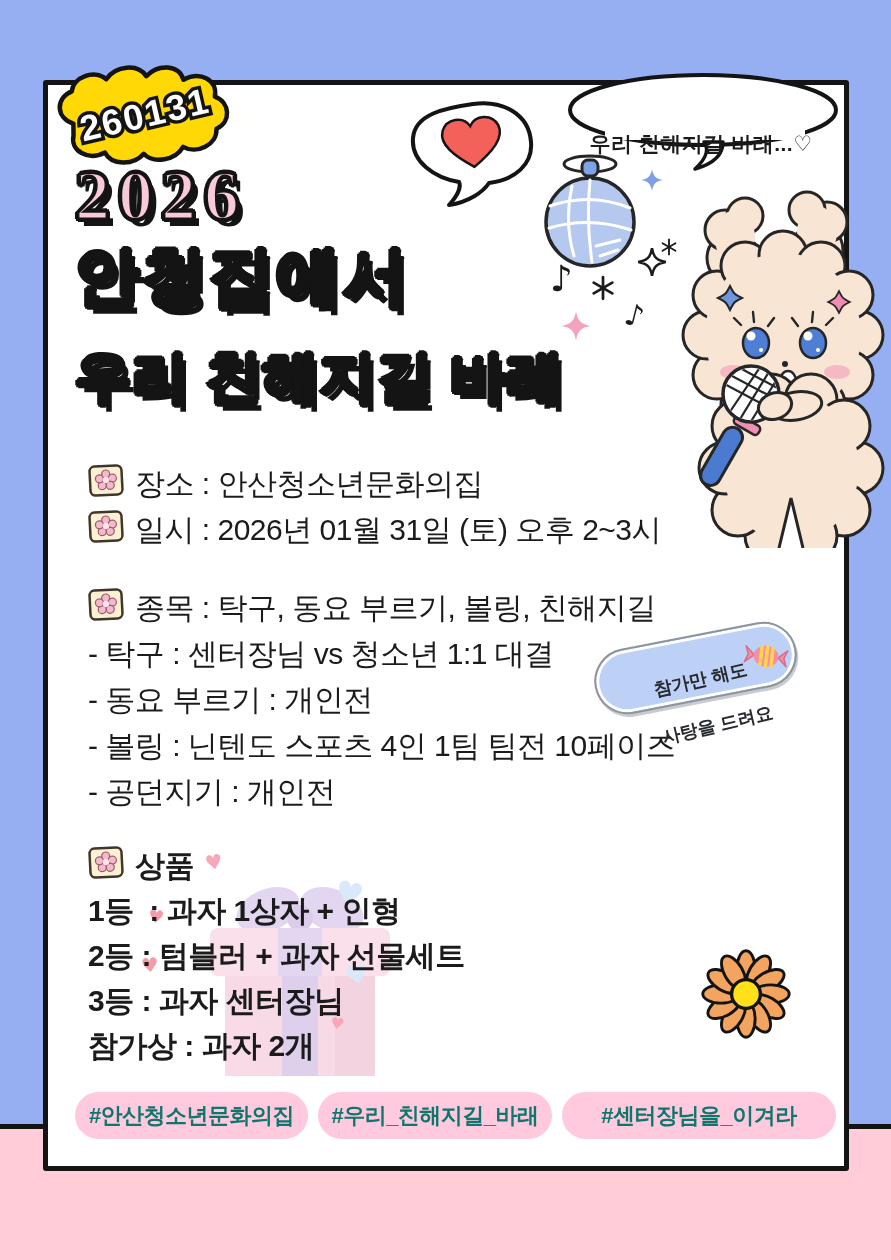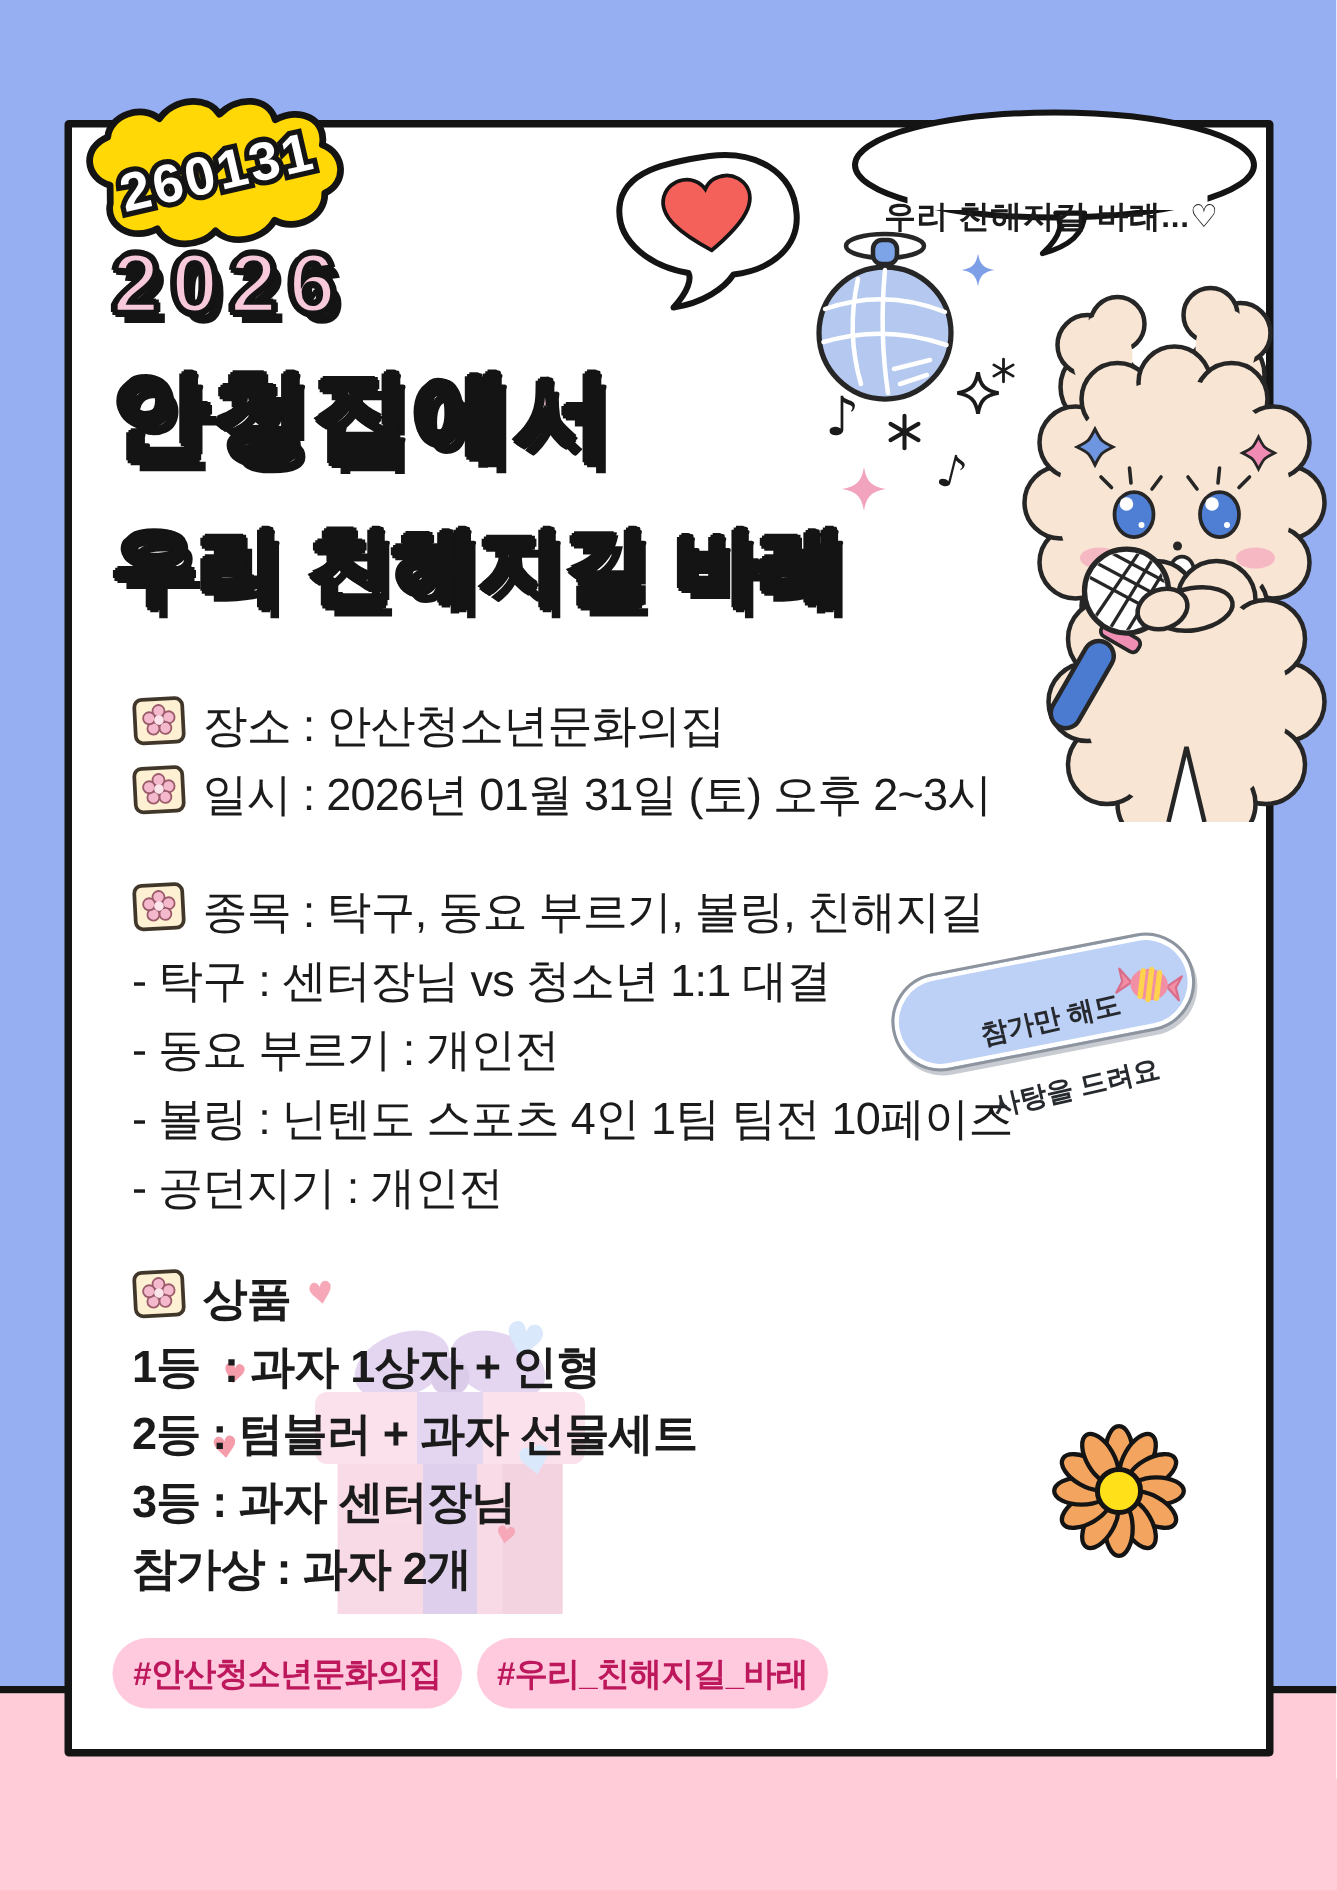--- a/index.html
+++ b/index.html
@@ -33,21 +33,21 @@
   
   .sparkle{z-index:2;}
   .music-note{z-index:2;color:var(--text-black);font-family:"DejaVu Sans",sans-serif;}
 
   
   .title-line{left:27px;white-space:pre;z-index:3;font-weight:800;color:var(--title-pink);
       -webkit-text-stroke:3px var(--border-black);
       text-shadow:3px 0 var(--border-black),-3px 0 var(--border-black),0 3px var(--border-black),
                   0 -3px var(--border-black),2px 2px var(--border-black),-2px 2px var(--border-black),
                   2px -2px var(--border-black),6px 7px 0 var(--border-black);}
-  .title-1{top:71px;font-size:56px;letter-spacing:8px;}
+  .title-1{top:71px;font-size:70px;letter-spacing:8px;font-family:Liberation Serif, serif;}
   .title-2{top:148px;font-size:64px;letter-spacing:3px;}
   .title-3{top:255px;font-size:56px;letter-spacing:1px;}
 
   
   .text-block{left:40px;z-index:3;color:var(--text-black);}
   .info-block{top:379px;}
   .event-block{top:503px;}
   .prize-block{top:761px;}
   .line{display:flex;align-items:flex-start;height:46px;gap:11px;}
   .prize-block .line{height:45px;font-weight:bold;}
@@ -64,21 +64,21 @@
 
   
   .gift{left:102px;top:787px;width:300px;height:215px;z-index:1;}
   .heart{position:absolute;z-index:2;line-height:1;font-family:"DejaVu Sans",sans-serif;}
   .flower{left:650px;top:861px;width:96px;height:96px;z-index:2;}
 
   
   .pill-row{left:27px;top:1007px;width:761px;height:47px;display:flex;gap:10px;z-index:4;}
   .pill{height:47px;background:var(--pill-pink);border-radius:24px;display:flex;align-items:center;
       justify-content:center;}
-  .pill .pill-text{font-size:22px;font-weight:bold;color:#be185d;white-space:pre;letter-spacing:-0.5px;}
+  .pill .pill-text{font-size:22px;font-weight:bold;color:#0f766e;white-space:pre;letter-spacing:-0.5px;}
   .pill-1{width:233px;} .pill-2{width:234px;} .pill-3{width:274px;}
 </style>
 </head>
 <body>
 
 <div class="poster">
   <div class="bg-top"></div>
   <div class="bg-divider"></div>
   <div class="bg-bottom"></div>
 
@@ -375,16 +375,19 @@
       <circle cx="50" cy="50" r="15" fill="#ffe019" stroke="var(--border-black)" stroke-width="3.5"></circle>
     </svg>
 
     <div class="abs pill-row">
       <div class="pill pill-1">
         <span class="pill-text">#안산청소년문화의집</span>
       </div>
       <div class="pill pill-2">
         <span class="pill-text">#우리_친해지길_바래</span>
       </div>
+      <div class="pill pill-3">
+        <span class="pill-text">#센터장님을_이겨라</span>
+      </div>
     </div>
 
   </div>
 </div>
 
 </body></html>

